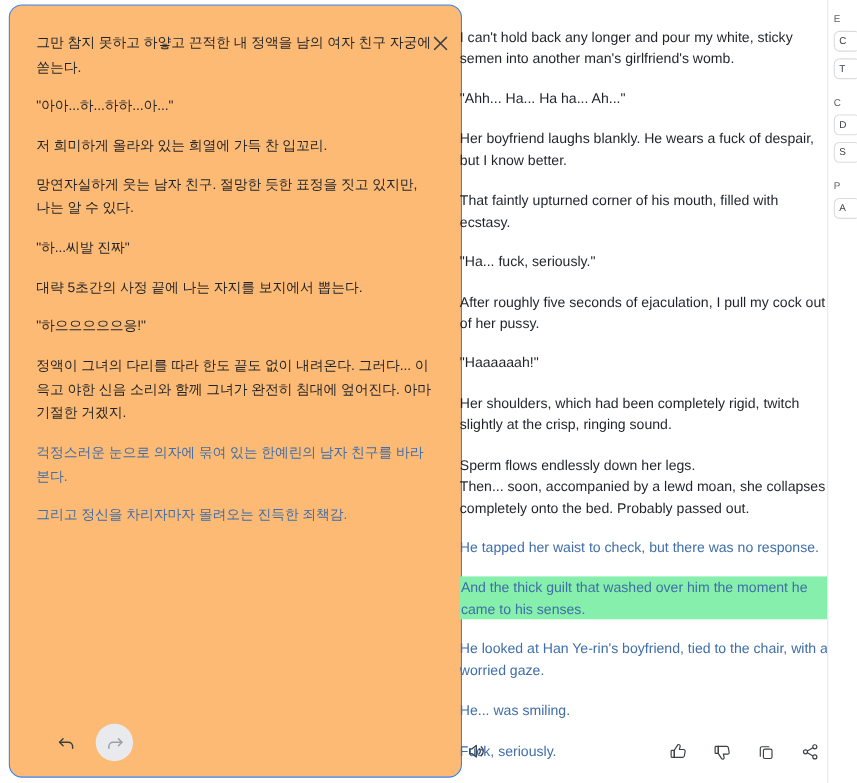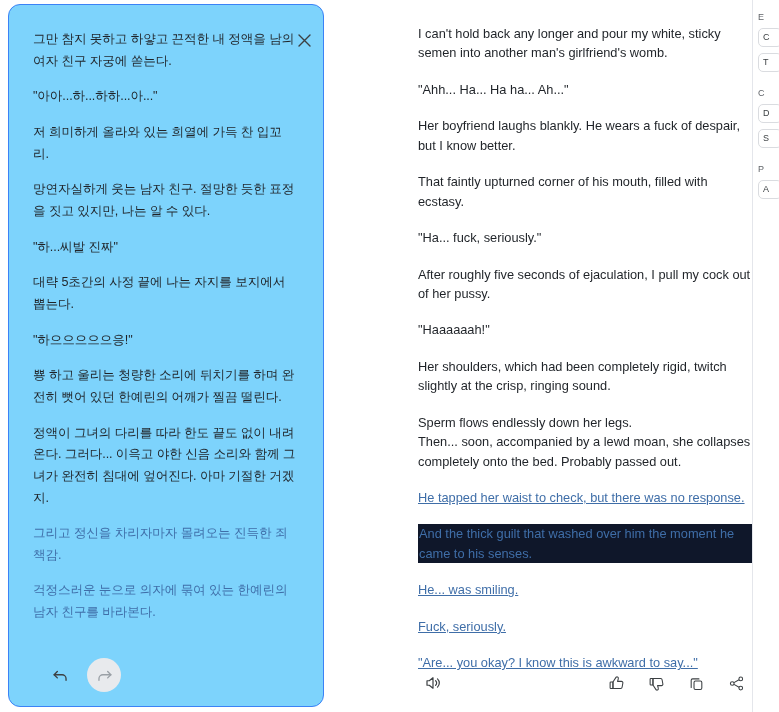--- a/index.html
+++ b/index.html
@@ -20,25 +20,25 @@
   
   .left-pane {
     position: relative;
     width: 384px;
     height: 712px;
     flex: 0 0 384px;
     padding: 4px 6px 0 8px;
   }
   .edit-card {
     position: relative;
-    width: 316px;
+    width: 412px;
     height: 703px;
     border: 1px solid #3b82f6;
     border-radius: 12px;
-    background: #7dd3fc;
+    background: #fdba74;
     overflow: hidden;
   }
   .edit-body {
     position: absolute;
     top: 0; left: 0; right: 0;
     bottom: 62px;
     padding: 24px 26px 10px 24px;
     overflow: hidden;
   }
   .ko-p {
@@ -91,24 +91,24 @@
     height: 712px;
     padding: 24px 22px 0 34px;
     overflow: hidden;
   }
   .en-p {
     font-size: 12.8px;
     line-height: 1.52;
     color: #1f2328;
     margin: 0 0 17px 0;
   }
-  .en-p.muted { color: #3f6ea8; text-decoration: underline; }
+  .en-p.muted { color: #3f6ea8; }
   .en-p.hl {
     color: #3f6ea8;
-    background: #0f172a;
+    background: #86efac;
     display: inline-block;
     padding: 0 1px;
   }
   .en-footer {
     position: absolute;
     left: 0; right: 0; bottom: 0;
     height: 58px;
     display: flex;
     align-items: center;
     padding: 0 28px 0 34px;
@@ -166,24 +166,23 @@
     <div class="edit-card">
 
       <div class="edit-body">
         <p class="ko-p">그만 참지 못하고 하얗고 끈적한 내 정액을 남의 여자 친구 자궁에 쏟는다.</p>
         <p class="ko-p">"아아...하...하하...아..."</p>
         <p class="ko-p">저 희미하게 올라와 있는 희열에 가득 찬 입꼬리.</p>
         <p class="ko-p">망연자실하게 웃는 남자 친구. 절망한 듯한 표정을 짓고 있지만, 나는 알 수 있다.</p>
         <p class="ko-p">"하...씨발 진짜"</p>
         <p class="ko-p">대략 5초간의 사정 끝에 나는 자지를 보지에서 뽑는다.</p>
         <p class="ko-p">"하으으으으으응!"</p>
-        <p class="ko-p">뿅 하고 울리는 청량한 소리에 뒤치기를 하며 완전히 뻣어 있던 한예린의 어깨가 찔끔 떨린다.</p>
         <p class="ko-p">정액이 그녀의 다리를 따라 한도 끝도 없이 내려온다. 그러다... 이윽고 야한 신음 소리와 함께 그녀가 완전히 침대에 엎어진다. 아마 기절한 거겠지.</p>
+        <p class="ko-p muted">걱정스러운 눈으로 의자에 묶여 있는 한예린의 남자 친구를 바라본다.</p>
         <p class="ko-p muted">그리고 정신을 차리자마자 몰려오는 진득한 죄책감.</p>
-        <p class="ko-p muted">걱정스러운 눈으로 의자에 묶여 있는 한예린의 남자 친구를 바라본다.</p>
 
       </div>
 
       <div class="close-x">
         <svg width="13" height="13" viewBox="0 0 13 13" aria-hidden="true">
           <path d="M1 1 L12 12 M12 1 L1 12" stroke="#3c4043" stroke-width="1.4" fill="none" stroke-linecap="round"></path>
         </svg>
       </div>
 
       <div class="edit-footer">
@@ -210,20 +209,21 @@
     <p class="en-p">Her boyfriend laughs blankly. He wears a fuck of despair, but I know better.</p>
     <p class="en-p">That faintly upturned corner of his mouth, filled with ecstasy.</p>
     <p class="en-p">"Ha... fuck, seriously."</p>
     <p class="en-p">After roughly five seconds of ejaculation, I pull my cock out of her pussy.</p>
     <p class="en-p">"Haaaaaah!"</p>
     <p class="en-p">Her shoulders, which had been completely rigid, twitch slightly at the crisp, ringing sound.</p>
     <p class="en-p" style="white-space: pre-line;">Sperm flows endlessly down her legs.
 Then... soon, accompanied by a lewd moan, she collapses completely onto the bed. Probably passed out.</p>
     <p class="en-p muted">He tapped her waist to check, but there was no response.</p>
     <p class="en-p hl">And the thick guilt that washed over him the moment he came to his senses.</p>
+    <p class="en-p muted">He looked at Han Ye-rin's boyfriend, tied to the chair, with a worried gaze.</p>
     <p class="en-p muted">He... was smiling.</p>
     <p class="en-p muted">Fuck, seriously.</p>
     <p class="en-p muted">"Are... you okay? I know this is awkward to say..."</p>
 
     <div class="en-footer">
       <button class="act-btn">
         <svg width="18" height="18" viewBox="0 0 24 24" aria-hidden="true">
           <path d="M4 9 h3 l5 -4 v14 l-5 -4 H4 z" fill="none" stroke="currentColor" stroke-width="1.6" stroke-linejoin="round"></path>
           <path d="M15.5 9 a4 4 0 0 1 0 6" fill="none" stroke="currentColor" stroke-width="1.6" stroke-linecap="round"></path>
           <path d="M18 6.5 a7.5 7.5 0 0 1 0 11" fill="none" stroke="currentColor" stroke-width="1.6" stroke-linecap="round"></path>

